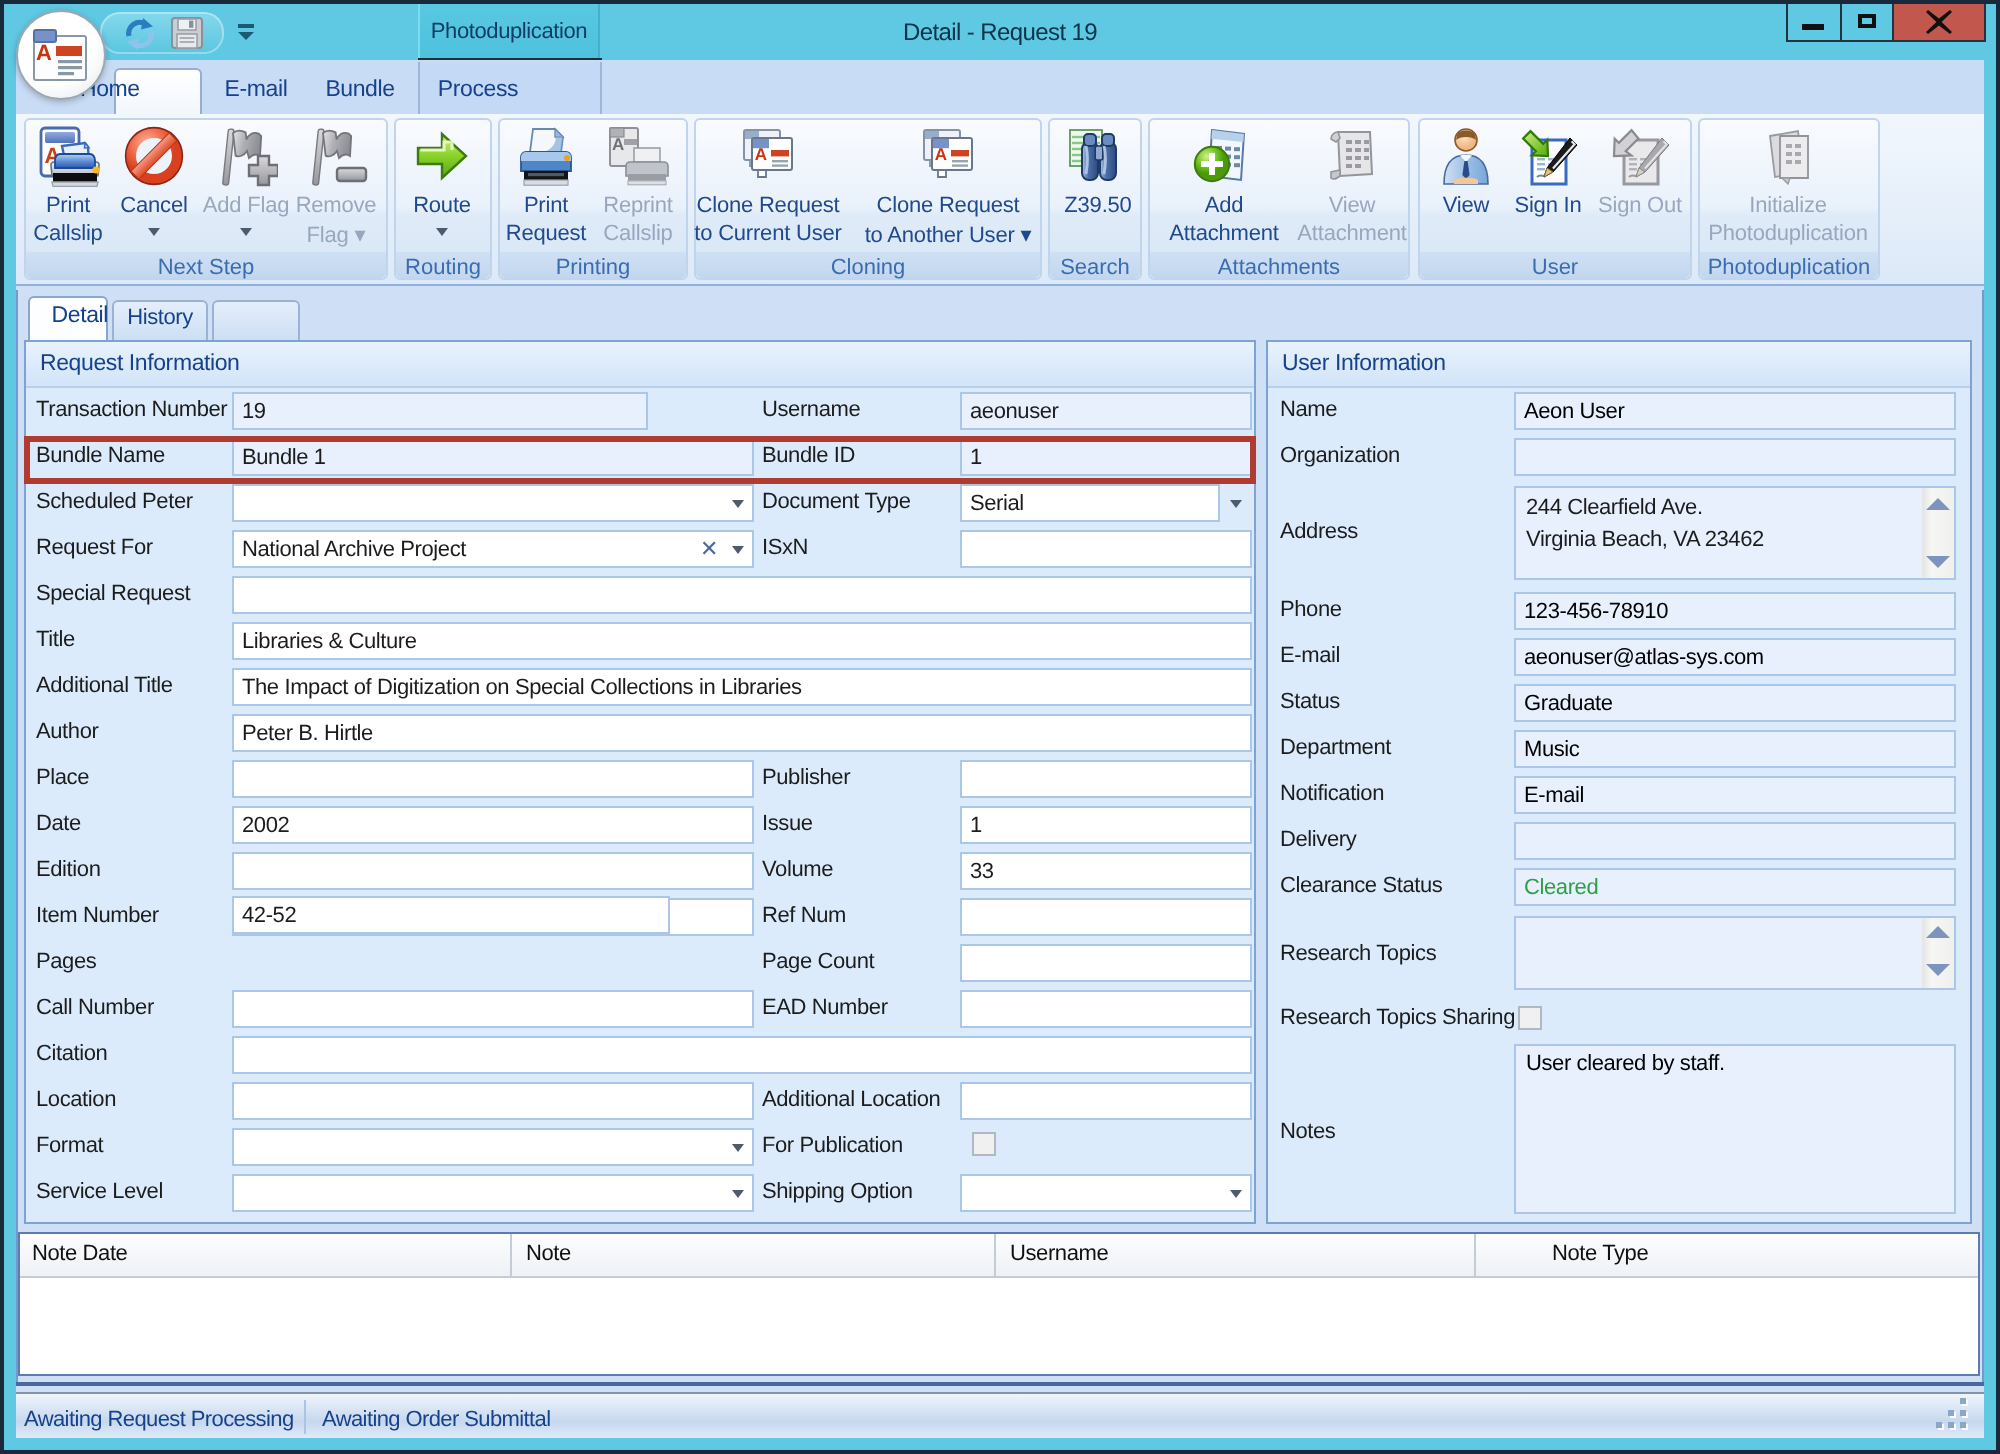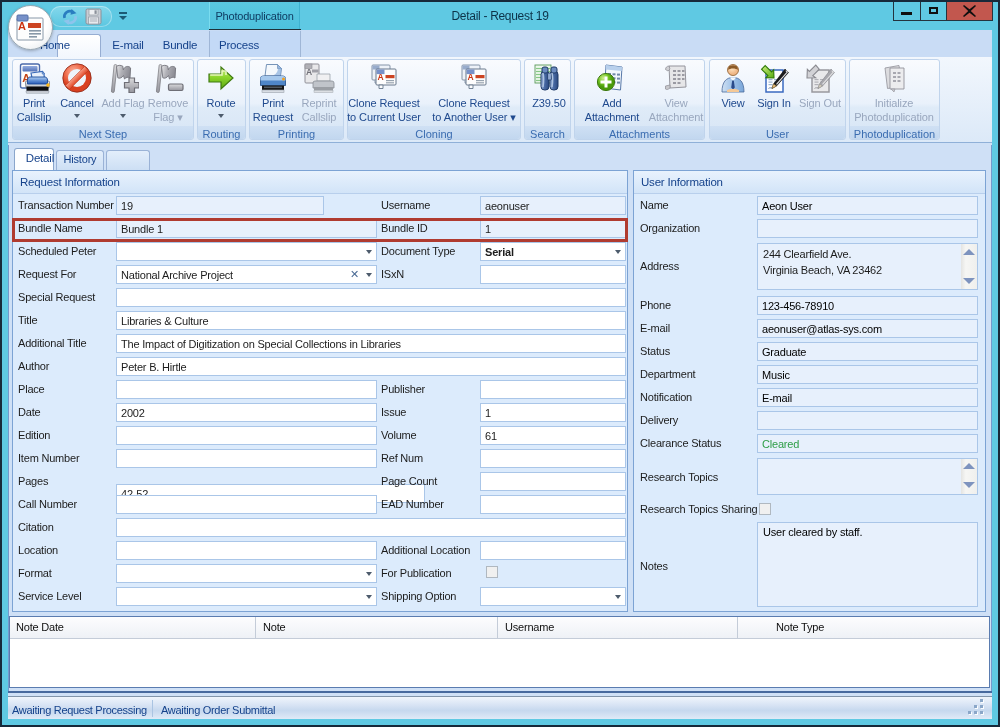--- a/index.html
+++ b/index.html
@@ -430,21 +430,21 @@
 <div class="lbl" style="left:381px;top:199px;z-index:3;">Username</div>
 <div class="fld ro" style="left:480px;top:196px;width:146px;height:19px;z-index:3;">aeonuser</div>
 <div class="lbl" style="left:18px;top:222px;z-index:3;">Bundle Name</div>
 <div class="fld ro" style="left:116px;top:219px;width:261px;height:19px;z-index:3;">Bundle 1</div>
 <div class="lbl" style="left:381px;top:222px;z-index:3;">Bundle ID</div>
 <div class="fld ro" style="left:480px;top:219px;width:146px;height:19px;z-index:3;">1</div>
 <div class="lbl" style="left:18px;top:245px;z-index:3;">Scheduled Peter</div>
 <div class="fld" style="left:116px;top:242px;width:261px;height:19px;z-index:3;"></div>
 <div class="carr" style="left:366px;top:250px;z-index:3;"></div>
 <div class="lbl" style="left:381px;top:245px;z-index:3;">Document Type</div>
-<div class="fld" style="left:480px;top:242px;width:146px;height:19px;z-index:3;font-weight:bold;">Serial</div>
+<div class="fld" style="left:480px;top:242px;width:130px;height:19px;z-index:3;">Serial</div>
 <div class="carr" style="left:615px;top:250px;z-index:3;"></div>
 <div class="lbl" style="left:18px;top:268px;z-index:3;">Request For</div>
 <div class="fld" style="left:116px;top:265px;width:261px;height:19px;z-index:3;">National Archive Project</div>
 <div class="abs" style="left:350px;top:268px;font-size:11px;color:#4a6a94;z-index:3;">✕</div>
 <div class="carr" style="left:366px;top:273px;z-index:3;"></div>
 <div class="lbl" style="left:381px;top:268px;z-index:3;">ISxN</div>
 <div class="fld" style="left:480px;top:265px;width:146px;height:19px;z-index:3;"></div>
 <div class="lbl" style="left:18px;top:291px;z-index:3;">Special Request</div>
 <div class="fld" style="left:116px;top:288px;width:510px;height:19px;z-index:3;"></div>
 <div class="lbl" style="left:18px;top:314px;z-index:3;">Title</div>
@@ -457,27 +457,27 @@
 <div class="fld" style="left:116px;top:380px;width:261px;height:19px;z-index:3;"></div>
 <div class="lbl" style="left:381px;top:383px;z-index:3;">Publisher</div>
 <div class="fld" style="left:480px;top:380px;width:146px;height:19px;z-index:3;"></div>
 <div class="lbl" style="left:18px;top:406px;z-index:3;">Date</div>
 <div class="fld" style="left:116px;top:403px;width:261px;height:19px;z-index:3;">2002</div>
 <div class="lbl" style="left:381px;top:406px;z-index:3;">Issue</div>
 <div class="fld" style="left:480px;top:403px;width:146px;height:19px;z-index:3;">1</div>
 <div class="lbl" style="left:18px;top:429px;z-index:3;">Edition</div>
 <div class="fld" style="left:116px;top:426px;width:261px;height:19px;z-index:3;"></div>
 <div class="lbl" style="left:381px;top:429px;z-index:3;">Volume</div>
-<div class="fld" style="left:480px;top:426px;width:146px;height:19px;z-index:3;">61</div>
+<div class="fld" style="left:480px;top:426px;width:146px;height:19px;z-index:3;">33</div>
 <div class="lbl" style="left:18px;top:452px;z-index:3;">Item Number</div>
 <div class="fld" style="left:116px;top:449px;width:261px;height:19px;z-index:3;"></div>
 <div class="lbl" style="left:381px;top:452px;z-index:3;">Ref Num</div>
 <div class="fld" style="left:480px;top:449px;width:146px;height:19px;z-index:3;"></div>
 <div class="lbl" style="left:18px;top:475px;z-index:3;">Pages</div>
-<div class="fld" style="left:116px;top:484px;width:309px;height:19px;z-index:3;">42-52</div>
+<div class="fld" style="left:116px;top:448px;width:219px;height:19px;z-index:3;">42-52</div>
 <div class="lbl" style="left:381px;top:475px;z-index:3;">Page Count</div>
 <div class="fld" style="left:480px;top:472px;width:146px;height:19px;z-index:3;"></div>
 <div class="lbl" style="left:18px;top:498px;z-index:3;">Call Number</div>
 <div class="fld" style="left:116px;top:495px;width:261px;height:19px;z-index:3;"></div>
 <div class="lbl" style="left:381px;top:498px;z-index:3;">EAD Number</div>
 <div class="fld" style="left:480px;top:495px;width:146px;height:19px;z-index:3;"></div>
 <div class="lbl" style="left:18px;top:521px;z-index:3;">Citation</div>
 <div class="fld" style="left:116px;top:518px;width:510px;height:19px;z-index:3;"></div>
 <div class="lbl" style="left:18px;top:544px;z-index:3;">Location</div>
 <div class="fld" style="left:116px;top:541px;width:261px;height:19px;z-index:3;"></div>

